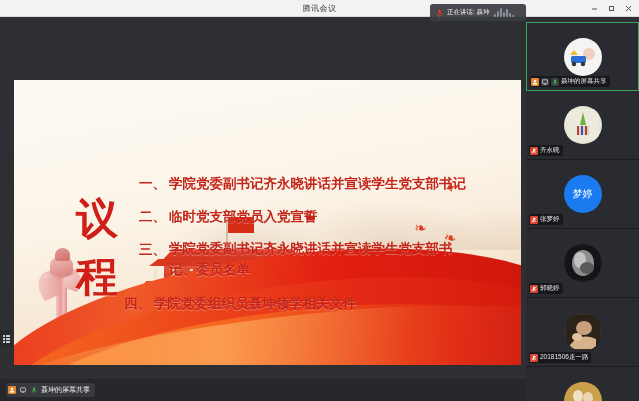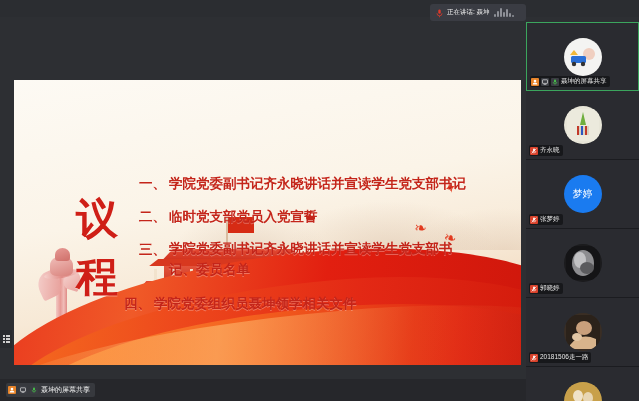--- a/index.html
+++ b/index.html
@@ -264,20 +264,41 @@
     display:flex; align-items:center; gap:3px;
     background:#37393e; border-radius:2px; padding:2px 5px 2px 2px;
   }
   .sharepill .sp-txt { font-size:7px; color:#f0f0f0; white-space:nowrap; }
 </style>
 </head>
 <body>
 
 <div id="app">
 
+  <div class="titlebar">
+    <span class="ttl">腾讯会议</span>
+    <div class="wctrls">
+      <div class="wbtn">
+        <svg width="7" height="7" viewBox="0 0 7 7">
+            <line x1="1" y1="4" x2="6" y2="4" stroke="#555" stroke-width="1"></line>
+          </svg>
+      </div>
+      <div class="wbtn">
+        <svg width="7" height="7" viewBox="0 0 7 7">
+            <rect x="1.5" y="1.5" width="4" height="4" fill="none" stroke="#555" stroke-width="1"></rect>
+          </svg>
+      </div>
+      <div class="wbtn close">
+        <svg width="7" height="7" viewBox="0 0 7 7">
+            <line x1="1" y1="1" x2="6" y2="6" stroke="#555" stroke-width="1"></line>
+            <line x1="6" y1="1" x2="1" y2="6" stroke="#555" stroke-width="1"></line>
+          </svg>
+      </div>
+    </div>
+  </div>
 
   <div class="stage">
 
     <div class="slide">
       <div class="mtn"></div>
       <div class="mtn2"></div>
 
       <div class="huabiao">
         <div class="hb-shaft"></div>
         <div class="hb-wing"></div>

